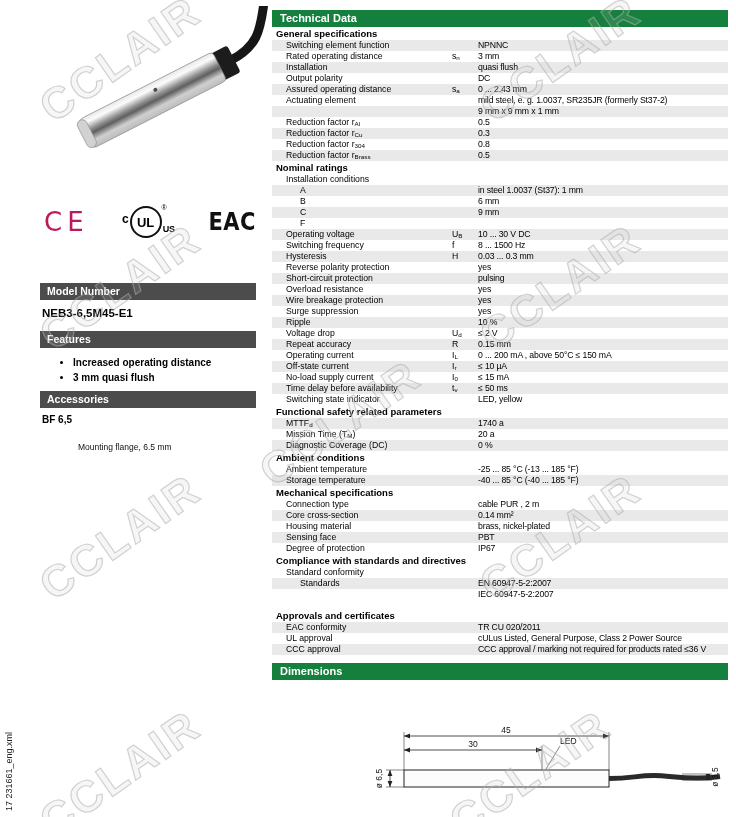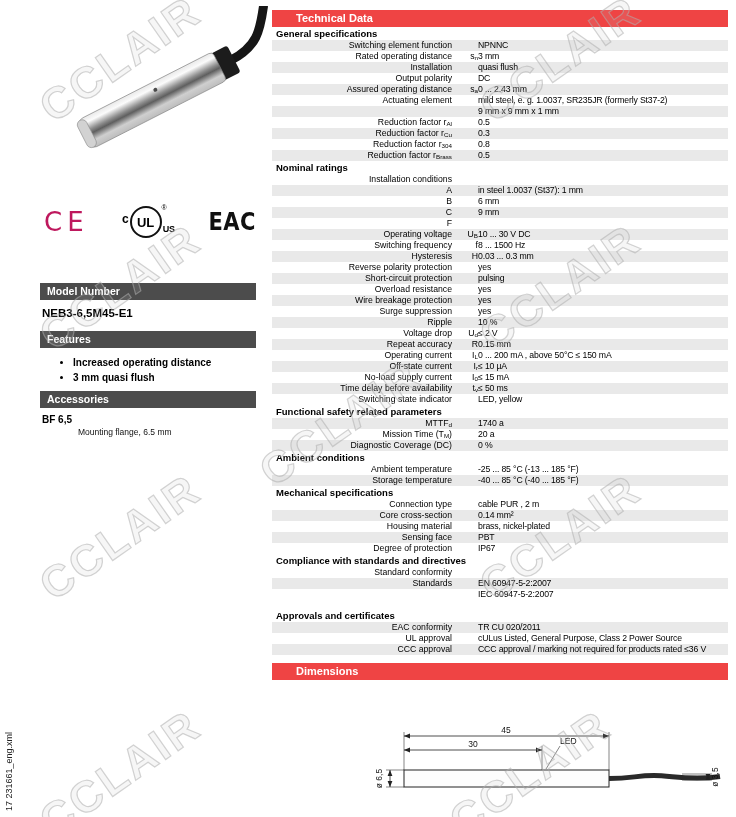--- a/index.html
+++ b/index.html
@@ -27,32 +27,32 @@
   .eac{font-size:21px;font-weight:800;color:#111;transform:scaleY(1.15);letter-spacing:0.5px;
        font-family:"DejaVu Sans",sans-serif;}
   .lbar{position:absolute;left:0;width:216px;height:17px;line-height:17px;background:#4c4c4c;
         color:#fff;font-size:10.5px;font-weight:700;padding-left:7px;box-sizing:border-box;}
   .bar-model{top:283px;} .bar-features{top:331px;} .bar-acc{top:391px;}
   .model-val{position:absolute;top:307px;left:2px;font-size:11.5px;font-weight:700;}
   .features-list{position:absolute;top:353px;left:16px;margin:4px;padding-left:13px;}
   .features-list li{font-size:10px;font-weight:700;margin:0 0 4px 0;}
   .acc-wrap{position:absolute;top:414px;left:2px;}
   .acc-name{font-size:10px;font-weight:700;}
-  .acc-desc{font-size:8.5px;margin-top:2px;color:#111;padding-left:36px;}
+  .acc-desc{font-size:8.5px;margin-top:17px;color:#111;padding-left:36px;}
   .side-text{position:absolute;left:14px;bottom:6px;transform-origin:0 100%;
              transform:rotate(-90deg);font-size:9px;color:#222;white-space:nowrap;z-index:2;}
 
   
   .right-col{position:absolute;left:272px;top:10px;width:456px;z-index:2;}
-  .mbar{height:17px;line-height:17px;background:#ef4444;color:#fff;font-size:11px;font-weight:700;
-        padding-left:24px;box-sizing:border-box;}
+  .mbar{height:17px;line-height:17px;background:#15803d;color:#fff;font-size:11px;font-weight:700;
+        padding-left:8px;box-sizing:border-box;}
   .dims-bar{margin-top:8px;}
   .td-title{font-weight:700;font-size:9.5px;height:13px;line-height:13px;padding-left:4px;}
   .td-section.gap{margin-top:9px;}
-  .td-row{display:flex;height:11px;line-height:11px;font-size:8.7px;overflow:visible;text-align:right;}
+  .td-row{display:flex;height:11px;line-height:11px;font-size:8.7px;overflow:visible;}
   .td-row.shaded{background:#e9e9e9;}
   .td-label{width:180px;padding-left:14px;box-sizing:border-box;white-space:nowrap;flex:0 0 180px;}
   .td-label.ind1{padding-left:28px;}
   .td-sym{width:26px;flex:0 0 26px;white-space:nowrap;}
   .td-value{flex:1;white-space:nowrap;display:flex;gap:0;letter-spacing:-0.15px;}
   sub{font-size:0.72em;line-height:0;vertical-align:-0.18em;}
 
   .drawing-wrap{display:flex;justify-content:flex-end;margin-top:44px;padding-right:2px;}
   svg text{font-family:"Liberation Sans",sans-serif;font-size:8.5px;fill:#111;}
   .dimline{stroke:#222;stroke-width:0.8;}

